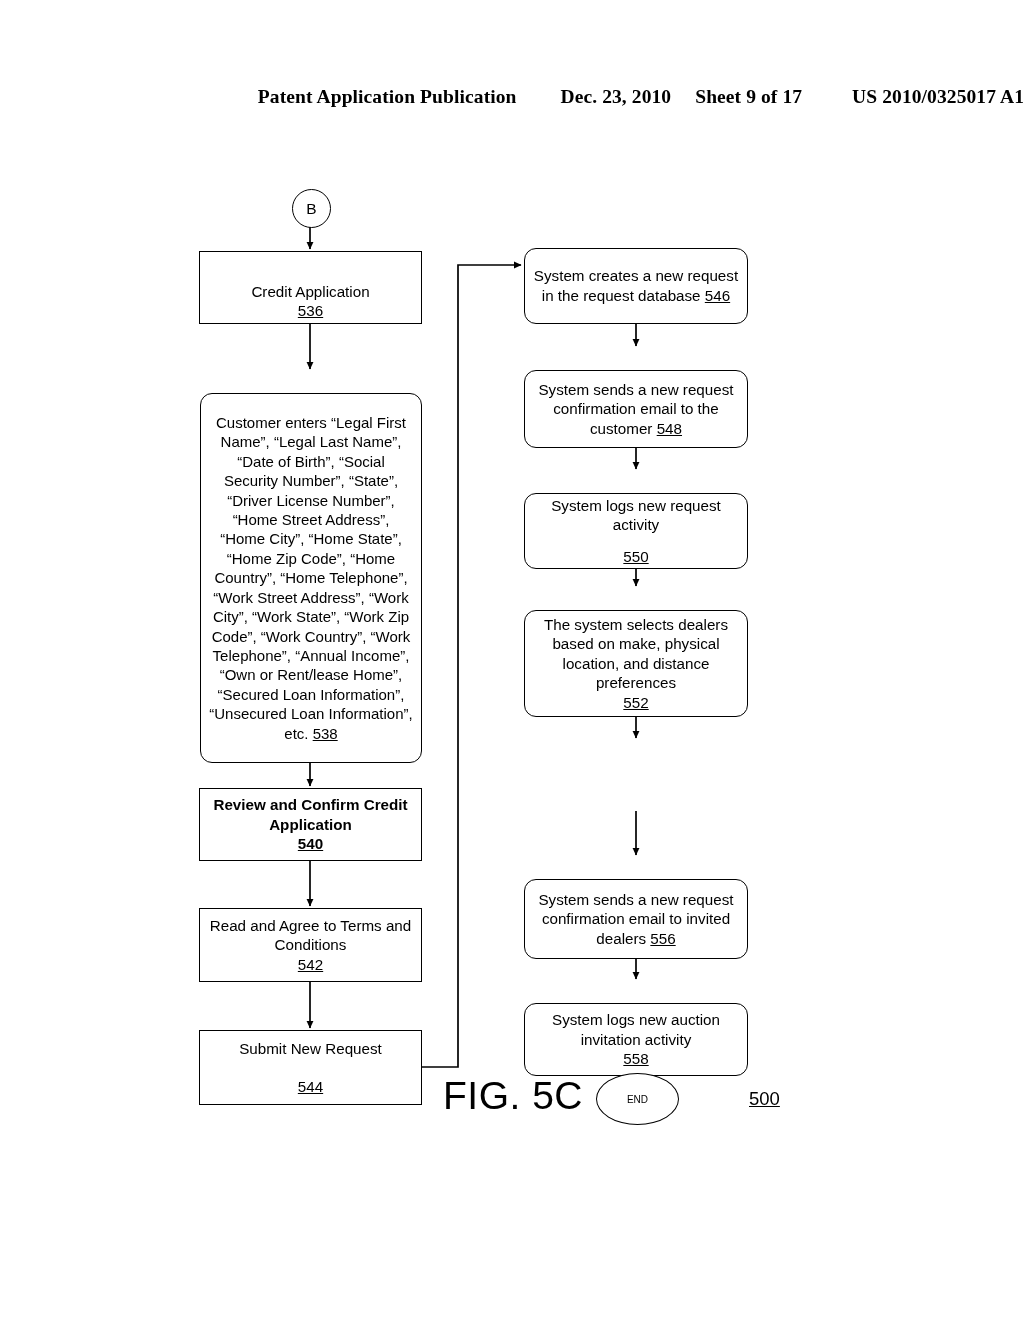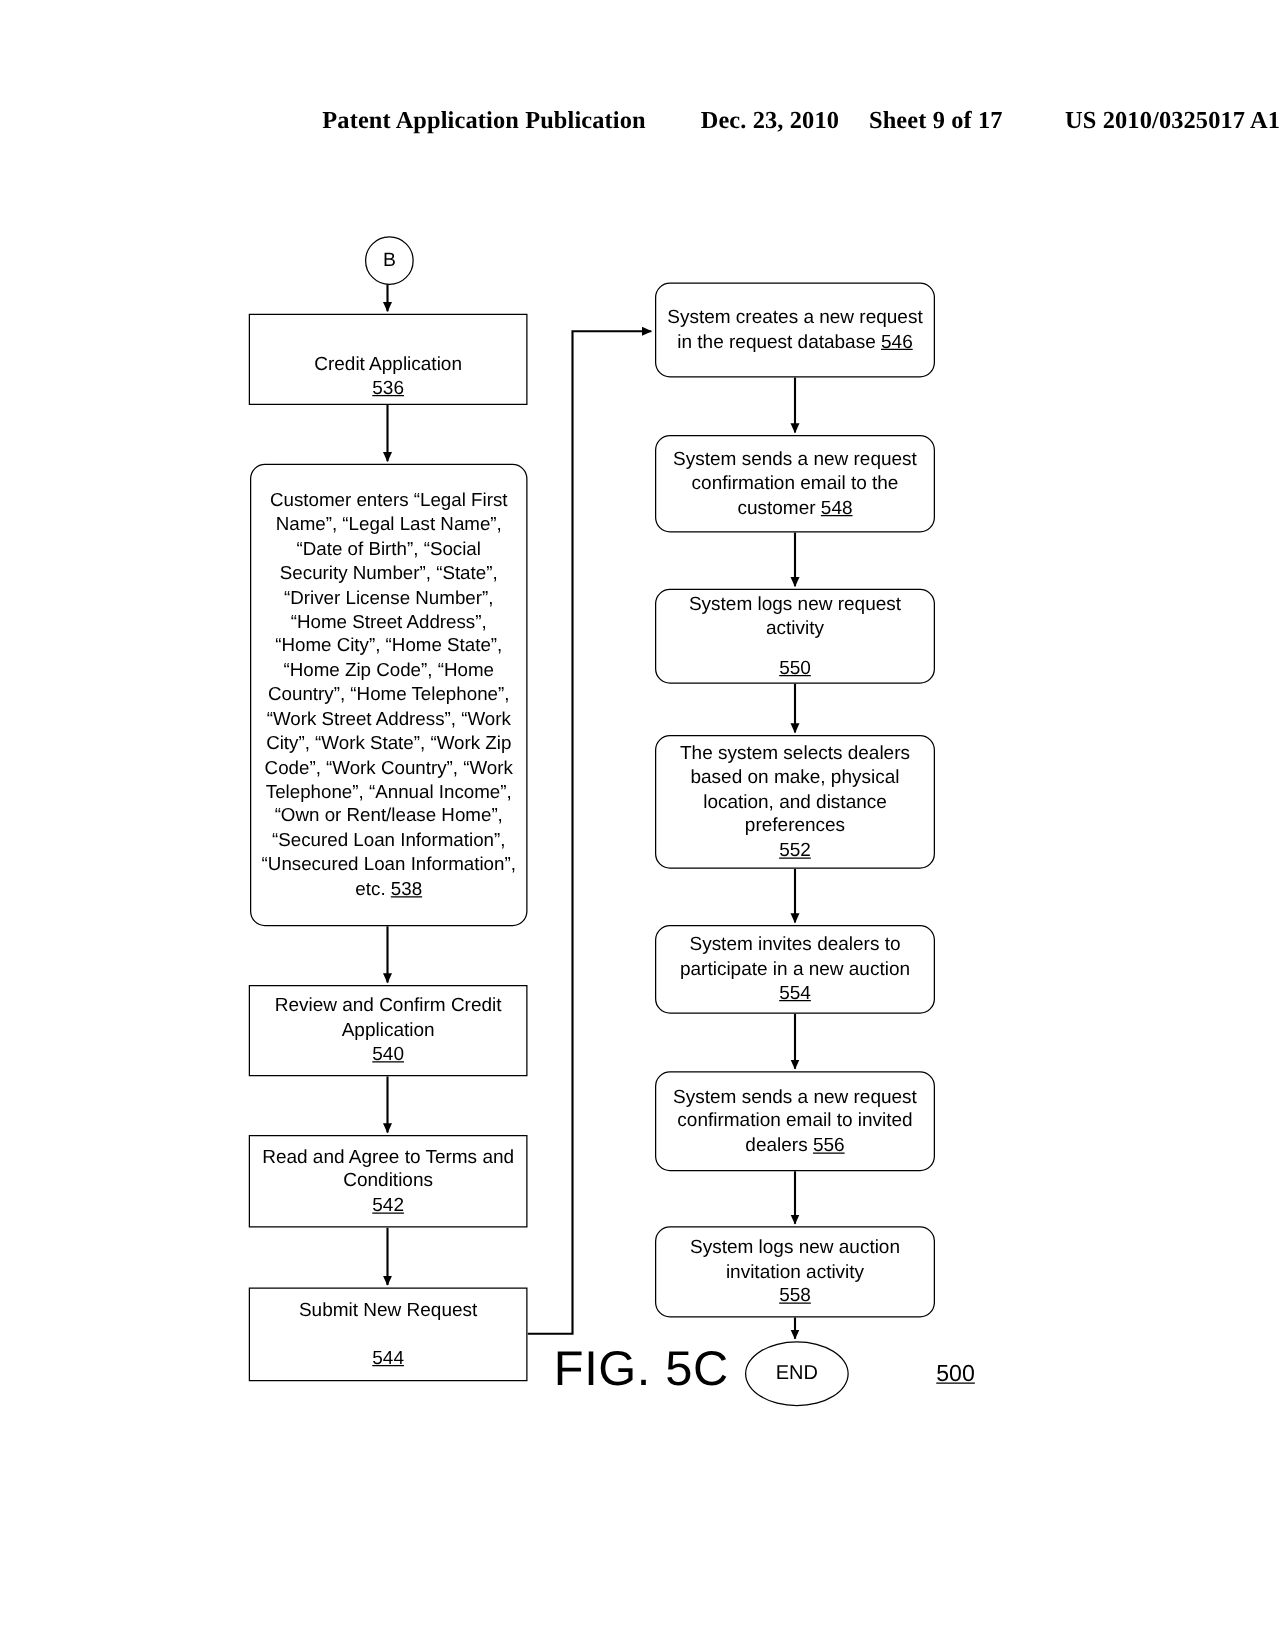--- a/index.html
+++ b/index.html
@@ -56,21 +56,21 @@
     background: #fff;
     display: flex;
     flex-direction: column;
     align-items: center;
     justify-content: center;
     text-align: center;
     font-size: 15.2px;
     line-height: 19.6px;
     padding: 2px 6px;
   }
-  .node.rounded { border-radius: 12px; }
+  .node.rounded { border-radius: 12px; margin-top: 22px; }
   .node .txt { display: block; white-space: pre-line; }
   .ref { text-decoration: underline; }
 
   
   .conn-circle {
     position: absolute;
     border: 1.7px solid #000;
     border-radius: 50%;
     background: #fff;
     display: flex;
@@ -80,21 +80,21 @@
   }
   
   .terminator {
     position: absolute;
     border: 1.7px solid #000;
     border-radius: 50%;
     background: #fff;
     display: flex;
     align-items: center;
     justify-content: center;
-    font-size: 16px;
+    font-size: 10px;
   }
 
   #fig-label {
     position: absolute;
     left: 443px;
     top: 1074px;
     font-size: 39px;
     font-family: "Liberation Sans", sans-serif;
     letter-spacing: 0.5px;
     white-space: nowrap;
@@ -159,21 +159,21 @@
 
   <div class="node" style="left:199px; top:251px; width:223px; height:73px;justify-content:flex-end;">
     <span class="txt">Credit Application</span>
     <span class="ref">536</span>
   </div>
 
   <div class="node rounded" style="left:200px; top:371px; width:222px; height:370px; font-size:15px; line-height:19.4px; padding:4px 8px;">
     <span class="txt"><span>Customer enters “Legal First Name”, “Legal Last Name”, “Date of Birth”, “Social Security Number”, “State”, “Driver License Number”, “Home Street Address”, “Home City”, “Home State”, “Home Zip Code”, “Home Country”, “Home Telephone”, “Work Street Address”, “Work City”, “Work State”, “Work Zip Code”, “Work Country”, “Work Telephone”, “Annual Income”, “Own or Rent/lease Home”, “Secured Loan Information”, “Unsecured Loan Information”, etc.</span> <span class="ref">538</span></span>
   </div>
 
-  <div class="node" style="left:199px; top:788px; width:223px; height:73px;">
+  <div class="node" style="left:199px; top:788px; width:223px; height:73px;font-weight:bold;">
     <span class="txt">Review and Confirm Credit Application</span>
     <span class="ref">540</span>
   </div>
 
   <div class="node" style="left:199px; top:908px; width:223px; height:74px;">
     <span class="txt">Read and Agree to Terms and Conditions</span>
     <span class="ref">542</span>
   </div>
 
   <div class="node" style="left:199px; top:1030px; width:223px; height:75px;gap:18px;">
@@ -192,24 +192,20 @@
   <div class="node rounded" style="left:524px; top:471px; width:224px; height:76px;gap:12px;">
     <span class="txt">System logs new request activity</span>
     <span class="ref">550</span>
   </div>
 
   <div class="node rounded" style="left:524px; top:588px; width:224px; height:107px;">
     <span class="txt">The system selects dealers based on make, physical location, and distance preferences</span>
     <span class="ref">552</span>
   </div>
 
-  <div class="node rounded" style="left:524px; top:740px; width:224px; height:71px;">
-    <span class="txt">System invites dealers to participate in a new auction</span>
-    <span class="ref">554</span>
-  </div>
 
   <div class="node rounded" style="left:524px; top:857px; width:224px; height:80px;align-items:flex-end;">
     <span class="txt"><span>System sends a new request confirmation email to invited dealers</span> <span class="ref">556</span></span>
   </div>
 
   <div class="node rounded" style="left:524px; top:981px; width:224px; height:73px;">
     <span class="txt">System logs new auction invitation activity</span>
     <span class="ref">558</span>
   </div>
 

